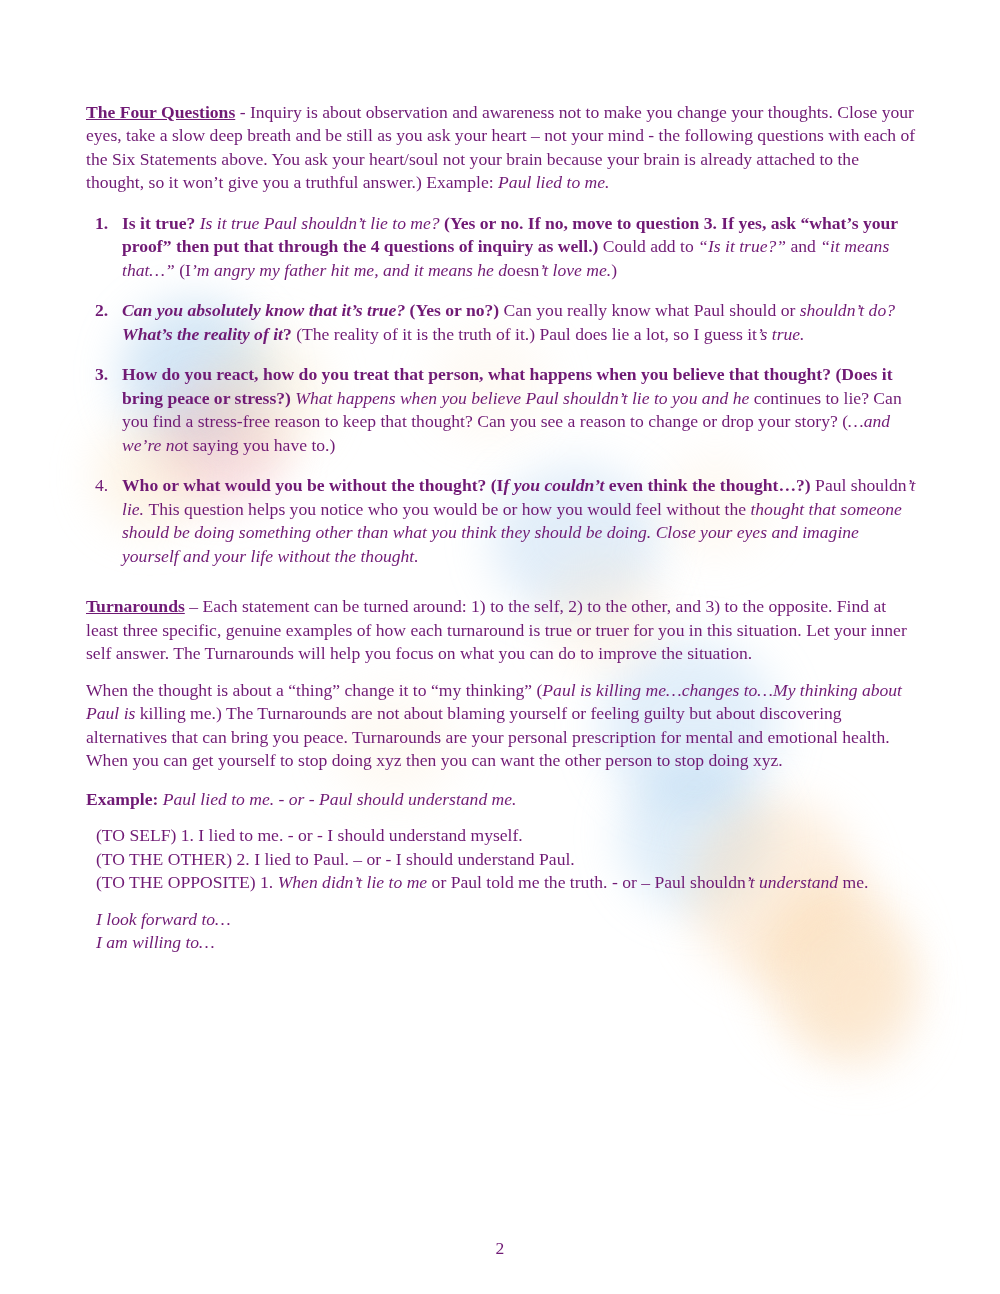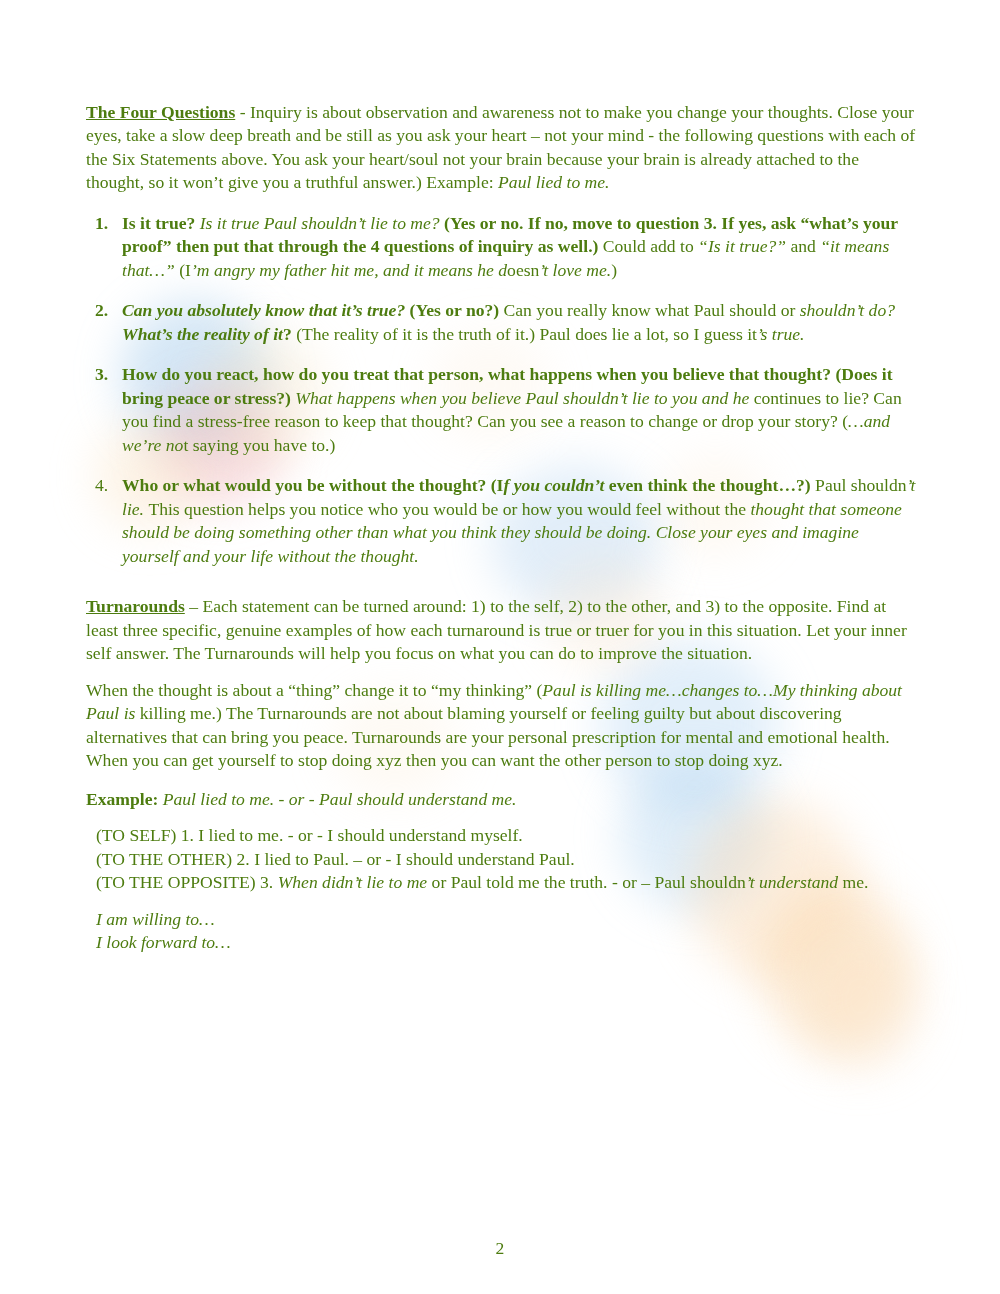--- a/index.html
+++ b/index.html
@@ -8,21 +8,21 @@
     background: #ffffff;
   }
   .page {
     position: relative;
     width: 1000px;
     height: 1294px;
     margin: 0 auto;
     background: #ffffff;
     overflow: hidden;
     font-family: "Liberation Serif", "DejaVu Serif", serif;
-    color: #4d7c0f;
+    color: #701a75;
   }
 
   
   .watermark {
     position: absolute;
     inset: 0;
     pointer-events: none;
     z-index: 0;
   }
   .blob {
@@ -166,27 +166,27 @@
 
       <p class="para"><span>When the thought is about a “thing” change it to “my thinking” (</span><span class="i">Paul is killing me…changes to…My thinking about Paul is </span><span>killing me.) The Turnarounds are not about blaming yourself or feeling guilty but about discovering alternatives that can bring you peace. Turnarounds are your personal prescription for mental and emotional health. When you can get yourself to stop doing xyz then you can want the other person to stop doing xyz.</span></p>
 
       <p class="para tight">
         <span class="b">Example:</span><span class="i"> Paul lied to me. - or - Paul should understand me.</span>
       </p>
 
       <div class="indent-block">
           <span class="ln"><span>(TO SELF) 1. I lied to me. - or - I should understand myself.</span></span>
           <span class="ln"><span>(TO THE OTHER) 2. I lied to Paul. – or - I should understand Paul.</span></span>
-          <span class="ln"><span>(TO THE OPPOSITE) 3. </span><span class="i">When didn’t lie to me </span><span>or Paul told me the truth. - or – Paul shouldn</span><span class="i">’t understand </span><span>me.</span></span>
+          <span class="ln"><span>(TO THE OPPOSITE) 1. </span><span class="i">When didn’t lie to me </span><span>or Paul told me the truth. - or – Paul shouldn</span><span class="i">’t understand </span><span>me.</span></span>
         </div>
 
 
       <div class="indent-block">
+          <span class="ln i">I look forward to…</span>
           <span class="ln i">I am willing to…</span>
-          <span class="ln i">I look forward to…</span>
         </div>
 
     </div>
   </div>
 
   <div class="page-number">2</div>
 
 </div>
 
 </body></html>

